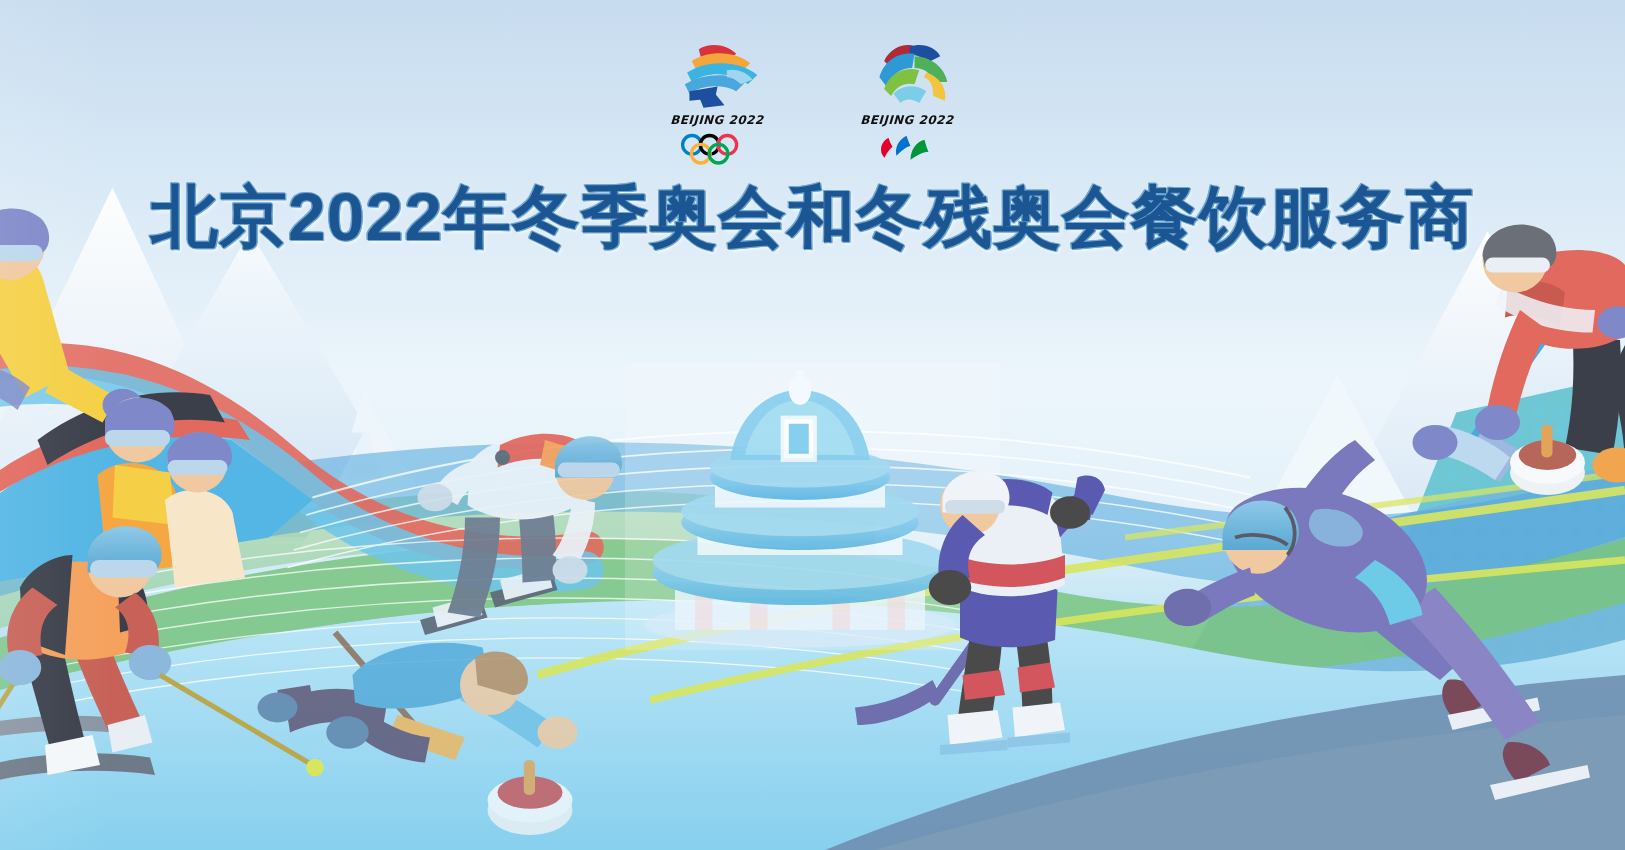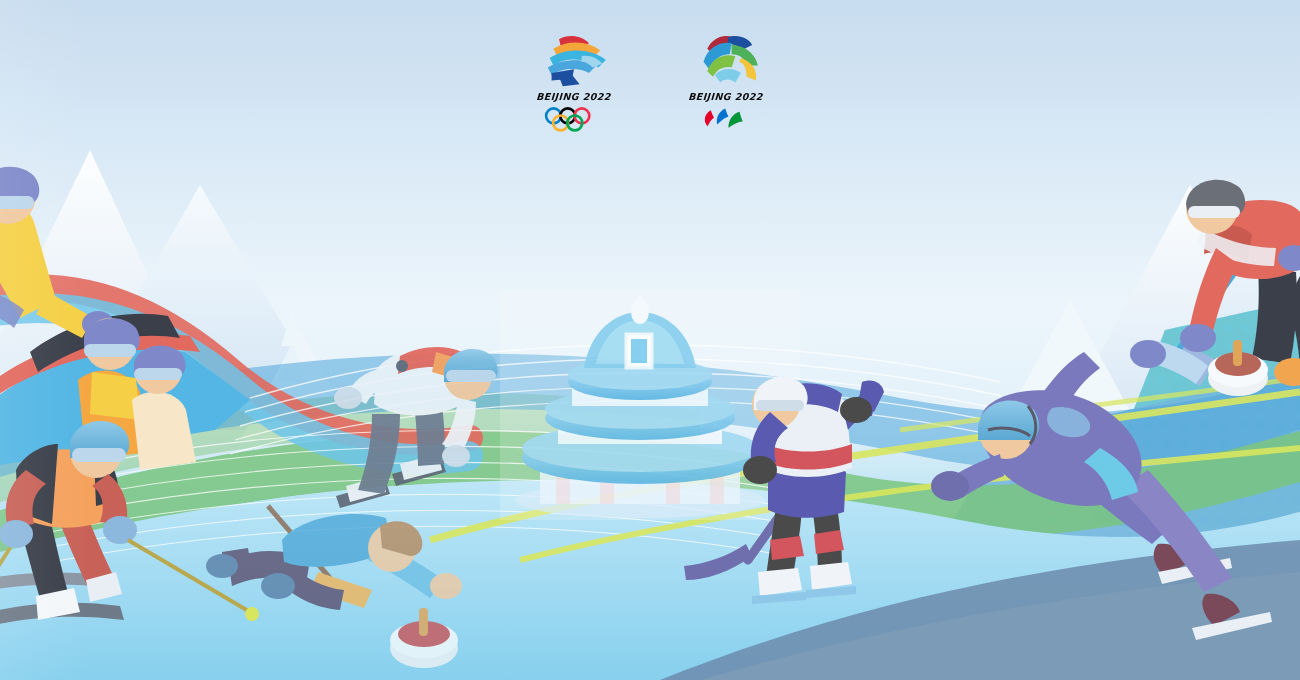--- a/index.html
+++ b/index.html
@@ -452,14 +452,15 @@
       <div class="wordmark">BEIJING 2022</div>
       <svg class="symbol" viewBox="0 0 70 30" width="56" height="24">
         <path d="M16 4 C 8 8, 6 18, 12 24 C 14 20, 16 16, 20 13 C 18 10, 17 7, 16 4 Z" fill="#e4002b"></path>
         <path d="M34 2 C 26 6, 22 14, 24 22 C 28 18, 32 14, 38 12 C 36 8, 35 5, 34 2 Z" fill="#0072ce"></path>
         <path d="M52 6 C 44 8, 38 16, 38 26 C 44 22, 50 18, 56 18 C 54 14, 53 10, 52 6 Z" fill="#009639"></path>
       </svg>
     </div>
 
   </div>
 
+  <div id="title">北京2022年冬季奥会和冬残奥会餐饮服务商</div>
 
 </div>
 
 </body></html>

